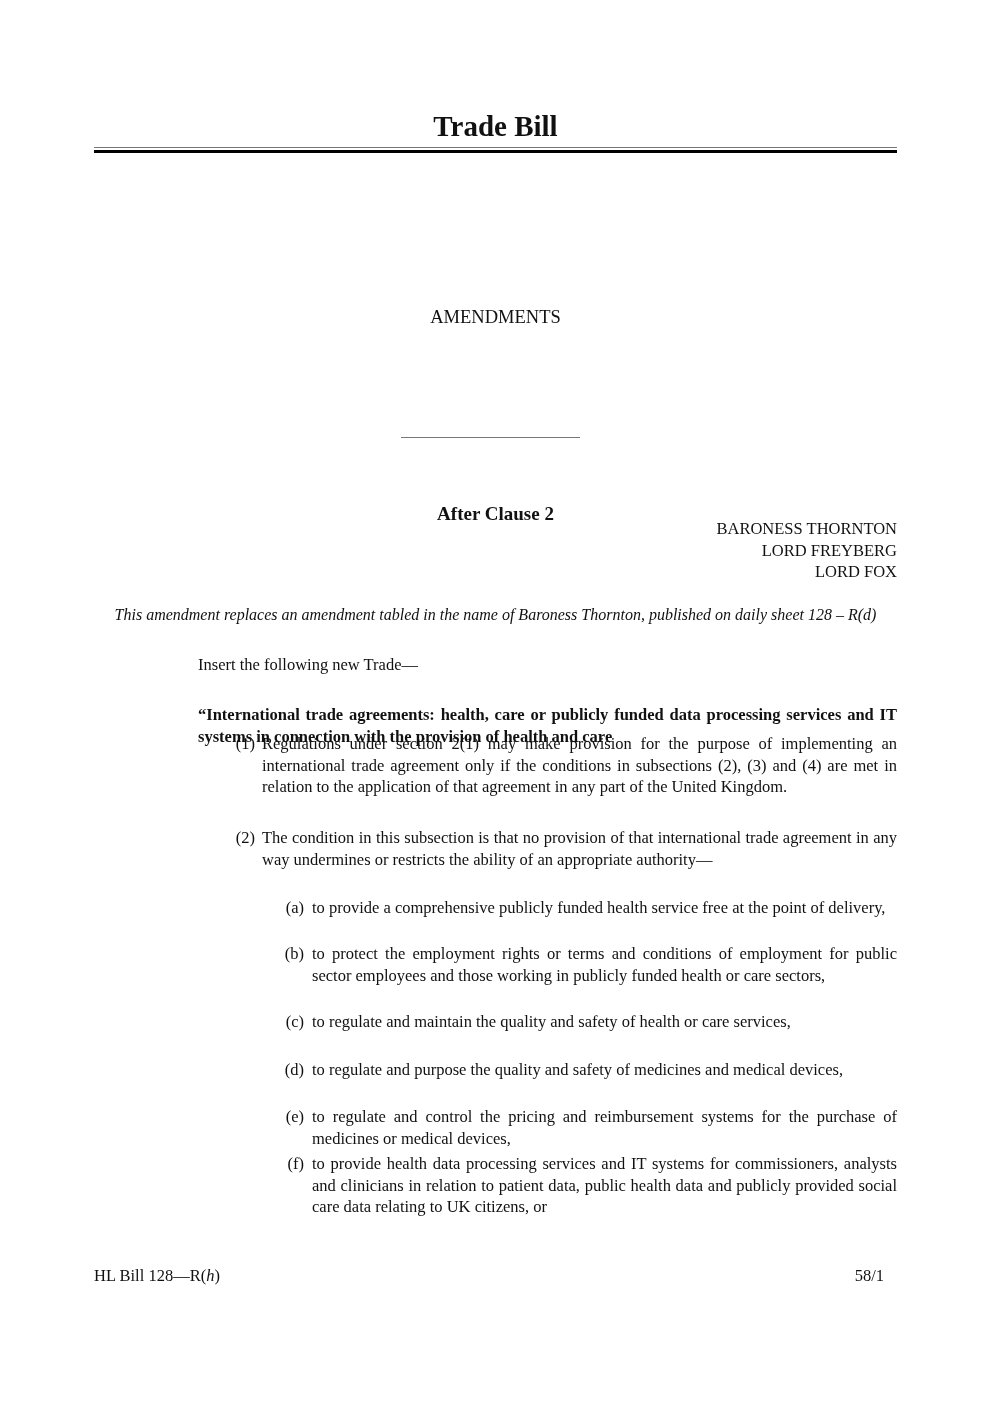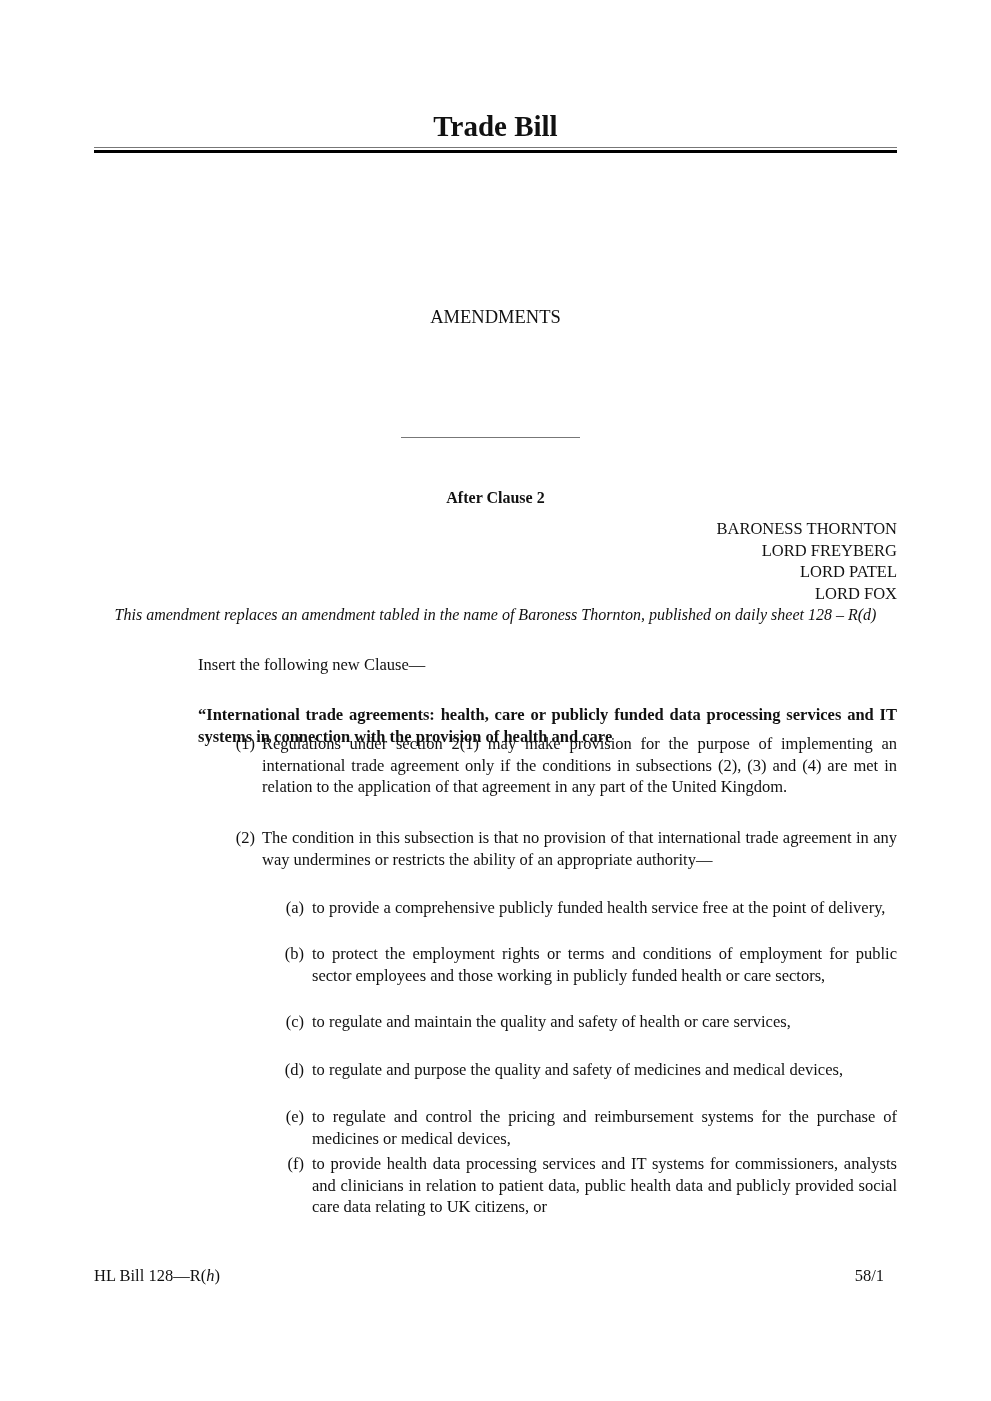--- a/index.html
+++ b/index.html
@@ -13,21 +13,21 @@
     font-size: 29px; font-weight: bold; line-height: 40px;
   }
   .rule-thin { left: 94px; width: 803px; top: 147px; height: 1px; background: #777; }
   .rule-thick { left: 94px; width: 803px; top: 150px; height: 3px; background: #000; }
 
   .heading-block { left: 94px; width: 803px; text-align: center; font-size: 18.5px; }
   .heading-line { position: absolute; left: 0; width: 100%; line-height: 22px; }
 
   .short-rule { left: 401px; width: 179px; top: 437px; height: 1px; background: #777; }
 
-  .after-clause { left: 94px; width: 803px; top: 488px; text-align: center; font-weight: bold; font-size: 16px; line-height: 20px; }
+  .after-clause { left: 94px; width: 803px; top: 504px; text-align: center; font-weight: bold; font-size: 19px; line-height: 20px; }
 
   .sponsors { left: 94px; width: 803px; top: 518px; text-align: right; font-size: 16.5px; line-height: 21.7px; }
   .note { left: 94px; width: 803px; top: 604px; text-align: center; font-style: italic; font-size: 16px; line-height: 21px; }
 
   .body-text { font-size: 16.5px; line-height: 21.5px; }
   .insert { left: 198px; width: 699px; top: 654px; }
   .clause-title { left: 198px; width: 699px; top: 684px; font-weight: bold; text-align: justify; margin-top: 20px; }
 
   .sub { left: 212px; width: 685px; display: flex; }
   .sub .num { width: 43px; flex: none; text-align: right; padding-right: 0; }
@@ -50,27 +50,26 @@
   <div class="heading-line" style="top:0px;">AMENDMENTS</div>
 </div>
 
 <div class="abs short-rule"></div>
 
 <div class="abs after-clause">After Clause 2</div>
 
 <div class="abs sponsors">
   <div>BARONESS THORNTON</div>
   <div>LORD FREYBERG</div>
-  <div>LORD PATEL</div>
   <div>LORD FOX</div>
 </div>
 
 <div class="abs note">This amendment replaces an amendment tabled in the name of Baroness Thornton, published on daily sheet 128 – R(d)</div>
 
-<div class="abs body-text insert">Insert the following new Clause—</div>
+<div class="abs body-text insert">Insert the following new Trade—</div>
 
 <div class="abs body-text clause-title">“International trade agreements: health, care or publicly funded data processing services and IT systems in connection with the provision of health and care</div>
 
 <div class="abs body-text sub" style="top:733px;">
   <span class="num">(1)</span>
   <span class="txt">Regulations under section 2(1) may make provision for the purpose of implementing an international trade agreement only if the conditions in subsections (2), (3) and (4) are met in relation to the application of that agreement in any part of the United Kingdom.</span>
 </div>
 
 <div class="abs body-text sub" style="top:827px;">
   <span class="num">(2)</span>

